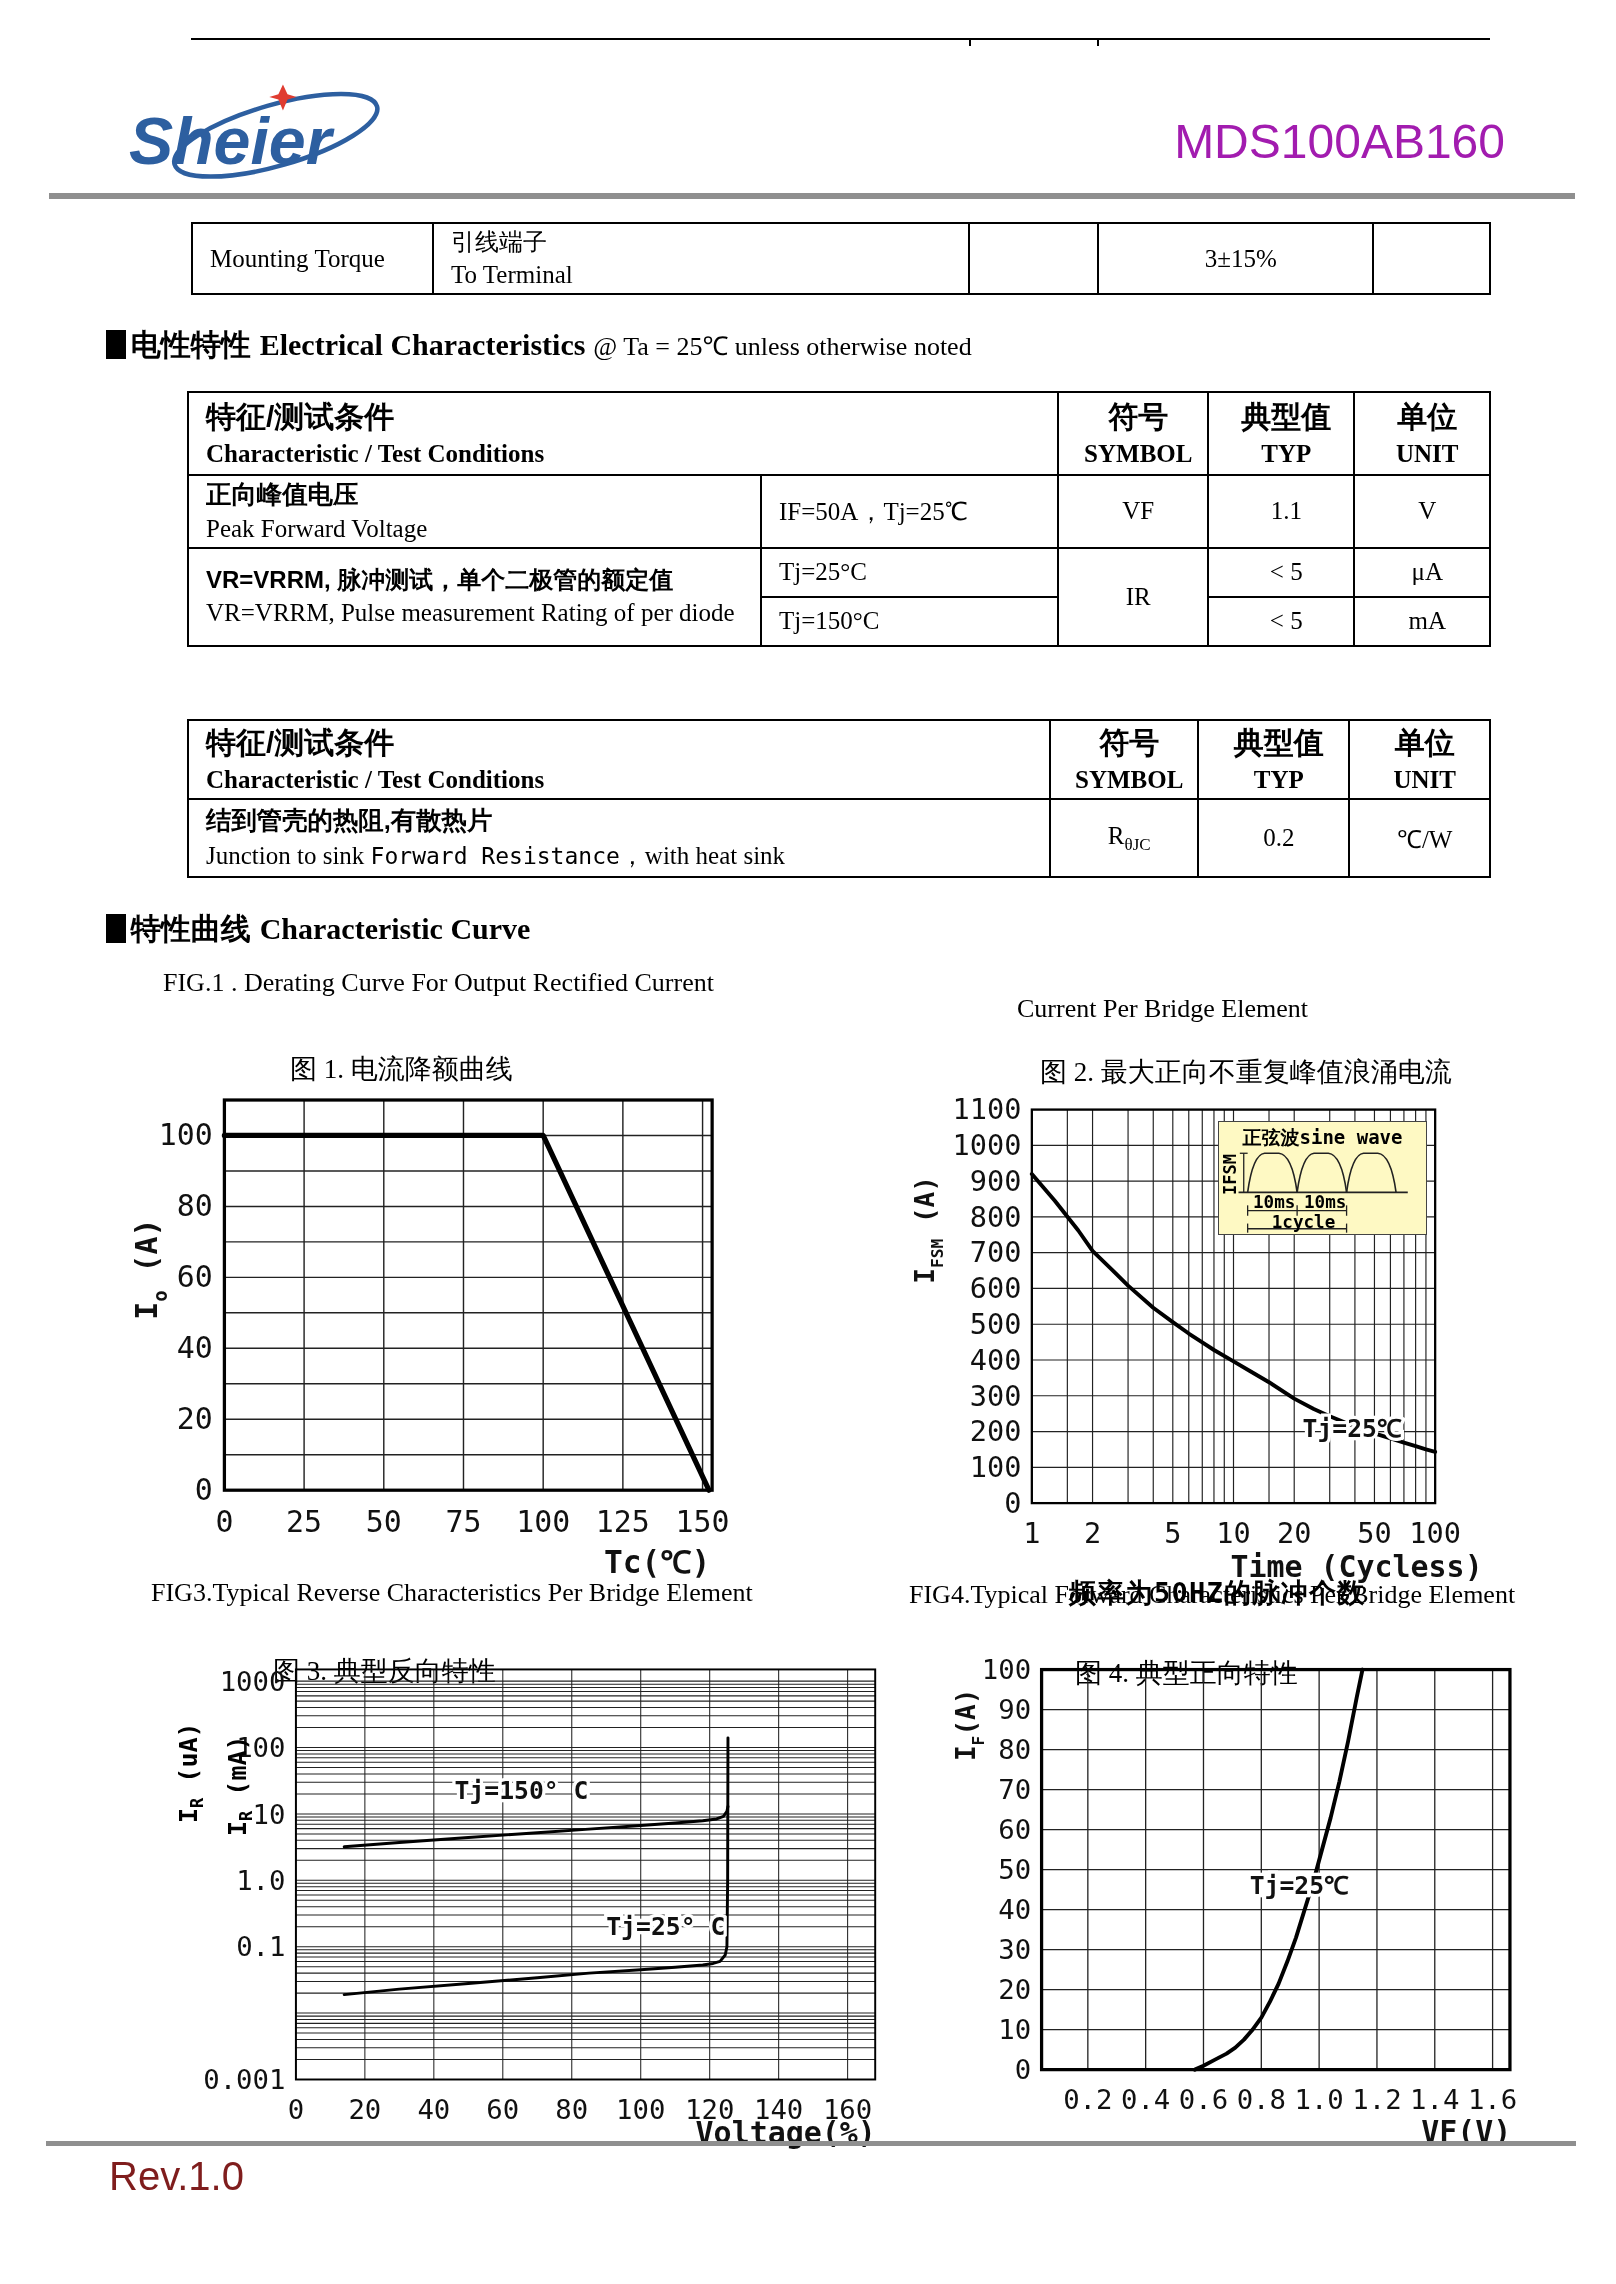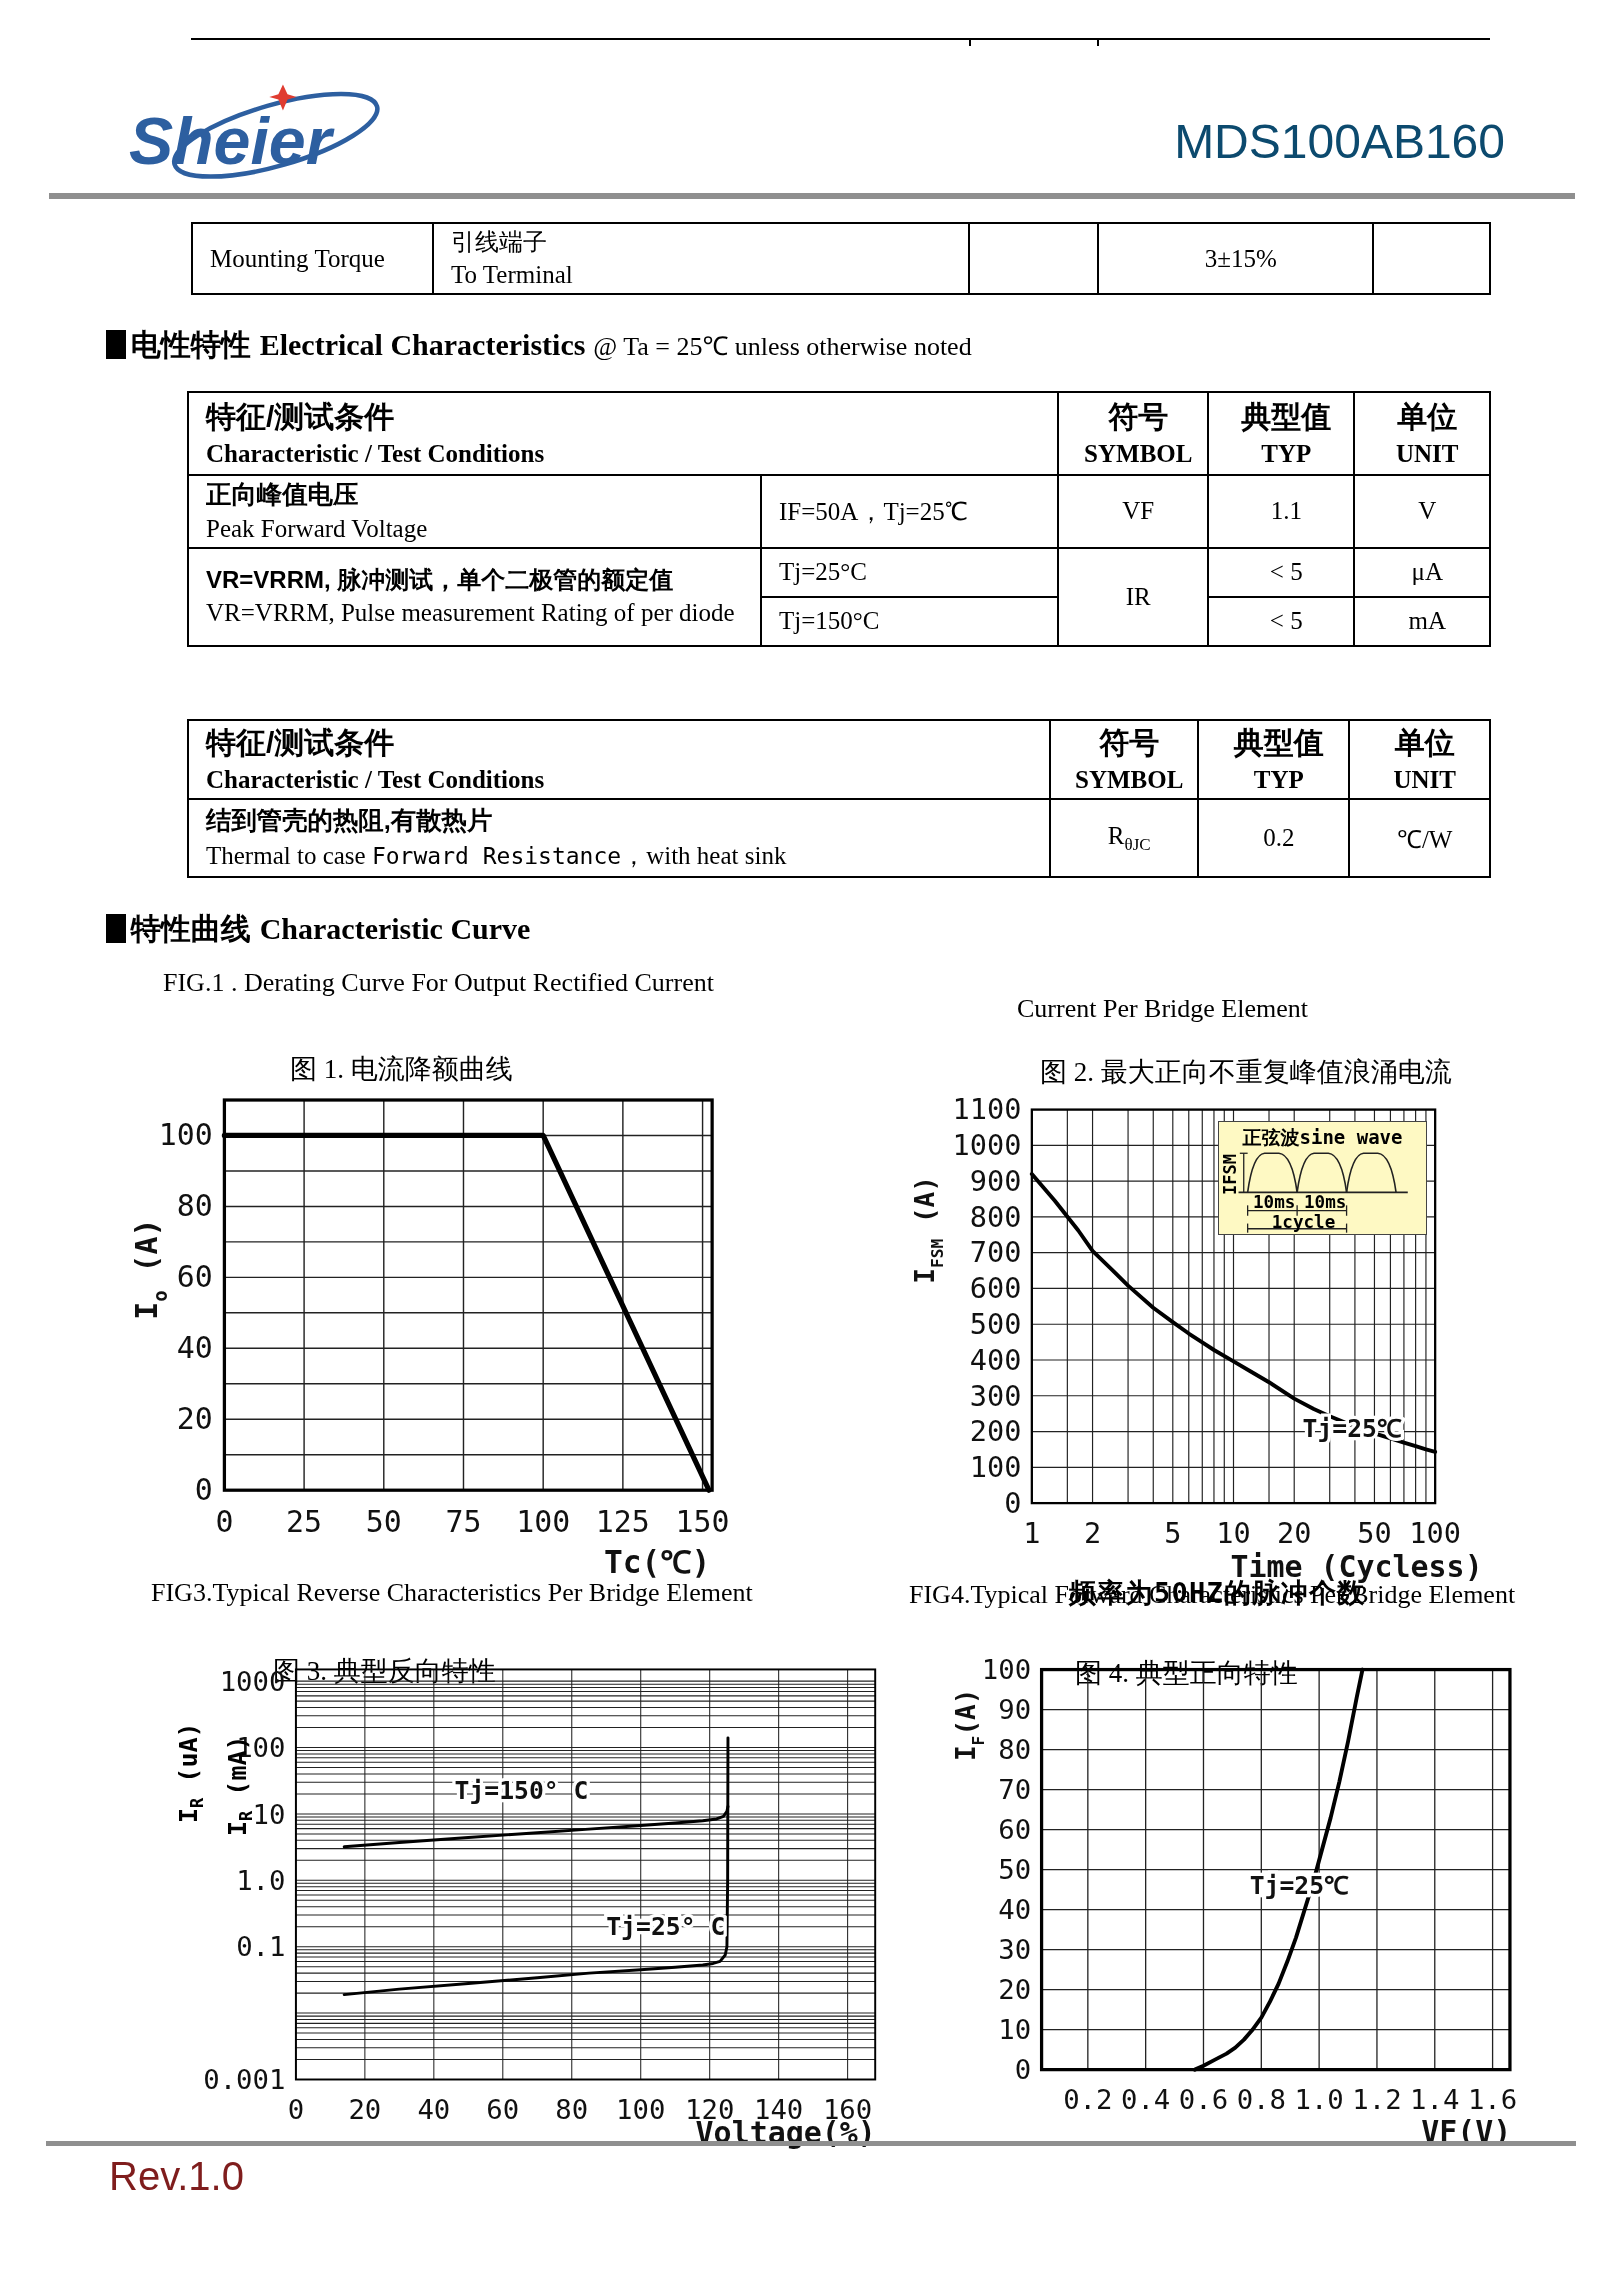--- a/index.html
+++ b/index.html
@@ -2,21 +2,21 @@
 <html style="font-size:10.4px"><head>
 <meta charset="utf-8">
 <style>
   html,body{margin:0;padding:0;background:#e8e8e8;}
   #page{position:relative;width:1617px;height:2284px;background:#ffffff;overflow:hidden;
         font-family:"Liberation Serif",serif;color:#000;}
   .abs{position:absolute;}
   .rule{position:absolute;background:#8f8f8f;}
   
   #part-number{position:absolute;left:1107px;top:114px;width:398px;text-align:right;
-    font-family:"Liberation Sans",sans-serif;font-size:48px;font-weight:500;color:#0c4a6e;}
+    font-family:"Liberation Sans",sans-serif;font-size:48px;font-weight:500;color:#a21caf;}
   #rev{position:absolute;left:109px;top:2154px;font-family:"Liberation Sans",sans-serif;
     font-size:40px;color:#7f1d1d;}
   
   .sec{position:absolute;white-space:nowrap;}
   .sq{display:inline-block;width:19.5px;height:29px;background:#000;margin-right:5.2px;vertical-align:-3.9px;}
   .sec-cn{font-family:"Liberation Sans",sans-serif;font-weight:700;font-size:30px;}
   .sec-en{font-family:"Liberation Serif",serif;font-weight:700;font-size:30px;margin-left:9px;}
   .sec-cond{font-family:"Liberation Serif",serif;font-size:26px;margin-left:7.8px;}
   
   table.spec{position:absolute;border-collapse:collapse;table-layout:fixed;background:#fff;border:2.6px solid #000;}
@@ -171,21 +171,21 @@
         <div class="en-line">TYP</div>
       </td>
       <td class="cell-c">
         <div class="cn-line">单位</div>
         <div class="en-line">UNIT</div>
       </td>
     </tr>
     <tr style="height:78px">
       <td>
         <div class="cn-line">结到管壳的热阻,有散热片</div>
-        <div class="en-line"><span>Thermal to case </span><span class="mono-seg">Forward Resistance</span><span>，with heat sink</span></div>
+        <div class="en-line"><span>Junction to sink </span><span class="mono-seg">Forward Resistance</span><span>，with heat sink</span></div>
       </td>
       <td class="cell-c val"><span>R</span><sub class="sym-sub">θJC</sub></td>
       <td class="cell-c val">0.2</td>
       <td class="cell-c val">℃/W</td>
     </tr>
   </tbody>
     </table>
 
   <div class="sec" style="left:106px;top:909px">
     <span class="sq"></span><span class="sec-cn">特性曲线</span><span class="sec-en">Characteristic Curve</span>

